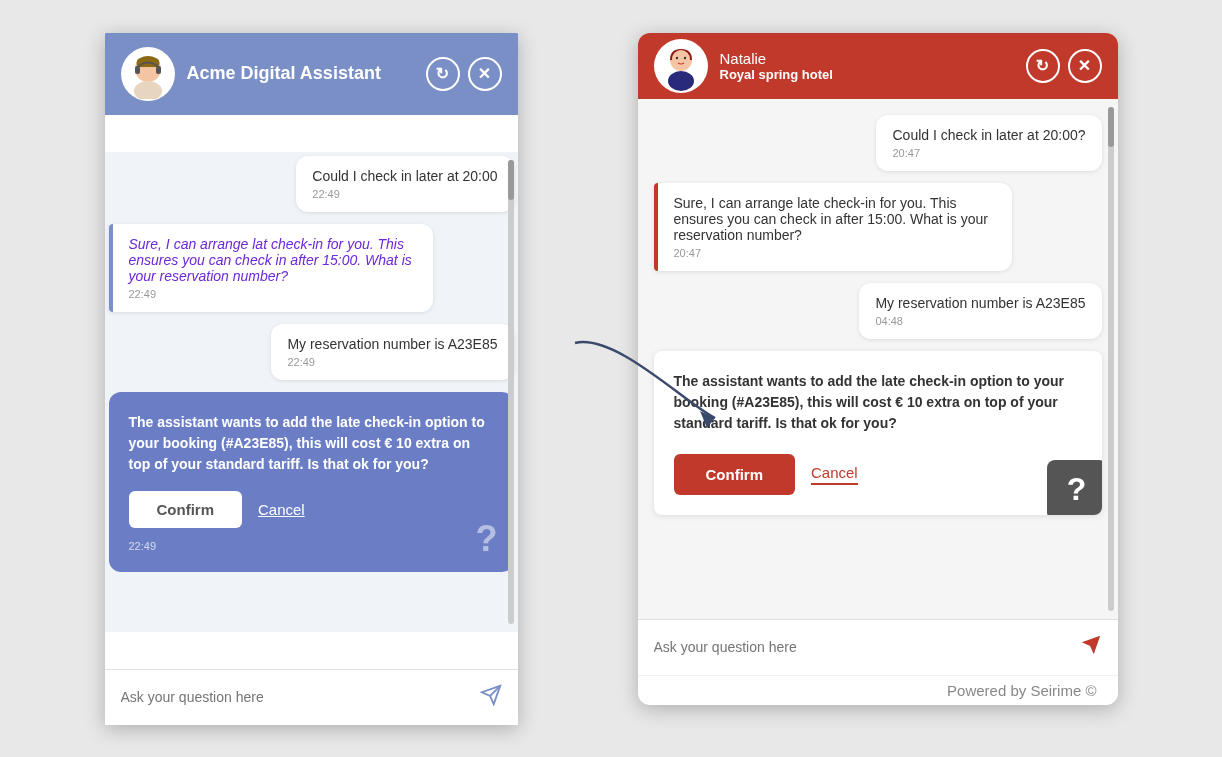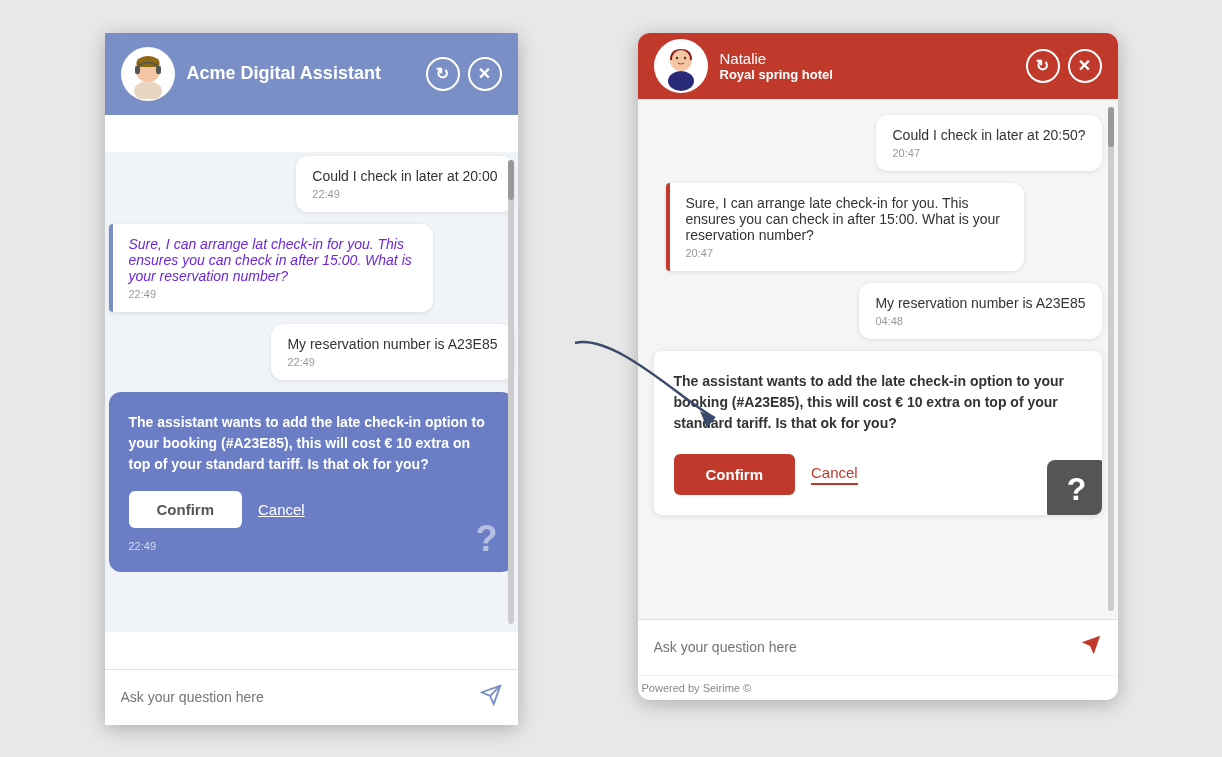--- a/index.html
+++ b/index.html
@@ -317,21 +317,20 @@
 
     
     .rmsg-bot {
       align-self: flex-start;
       background: #fff;
       border-left: 4px solid #c0392b;
       border-radius: 4px 12px 12px 4px;
       padding: 12px 16px;
       max-width: 80%;
       box-shadow: 0 1px 4px rgba(0,0,0,0.1);
-      margin-left: 12px;
     }
 
     .rmsg-bot .msg-text {
       font-size: 14px;
       color: #333;
     }
 
     .rmsg-bot .msg-time {
       font-size: 11px;
       color: #999;
@@ -420,23 +419,23 @@
 
     .send-btn-right {
       background: none;
       border: none;
       cursor: pointer;
       color: #c0392b;
       font-size: 20px;
     }
 
     .powered-by {
-      text-align: left;
-      padding: 6px 4px;
-      font-size: 11px;
+      text-align: right;
+      padding: 6px 21px;
+      font-size: 15px;
       color: #888;
       border-top: 1px solid #f0f0f0;
     }
 
     
     .scroll-right-bar {
       width: 6px;
       background: #ccc;
       position: absolute;
       right: 4px;
@@ -550,21 +549,21 @@
       </div>
       <div class="header-icons">
         <button class="icon-btn">↻</button>
         <button class="icon-btn">✕</button>
       </div>
     </div>
 
     <div class="chat-messages-right">
 
       <div class="rmsg-user">
-        <div class="msg-text">Could I check in later at 20:50?</div>
+        <div class="msg-text">Could I check in later at 20:00?</div>
         <div class="msg-time">20:47</div>
       </div>
 
       <div class="rmsg-bot">
         <div class="msg-text">Sure, I can arrange late check-in for you. This ensures you can check in after 15:00. What is your reservation number?</div>
         <div class="msg-time">20:47</div>
       </div>
 
       <div class="rmsg-user">
         <div class="msg-text">My reservation number is A23E85</div>

